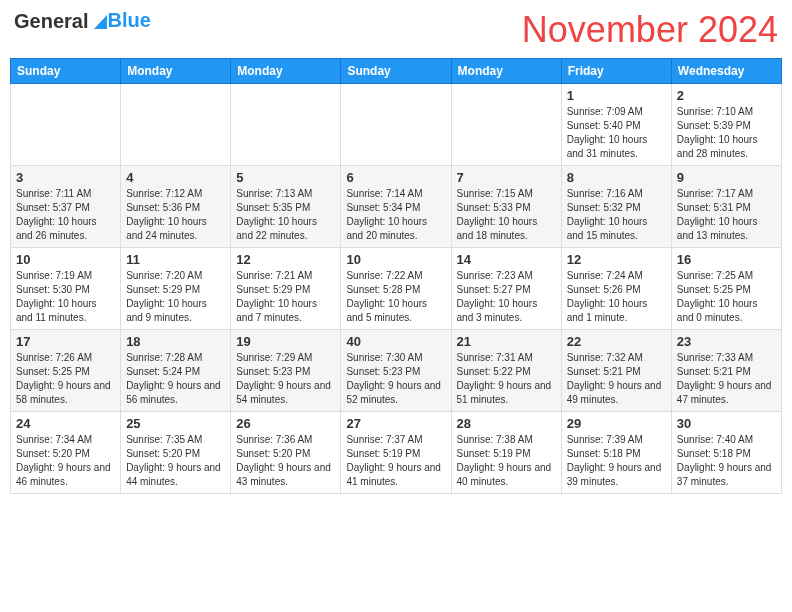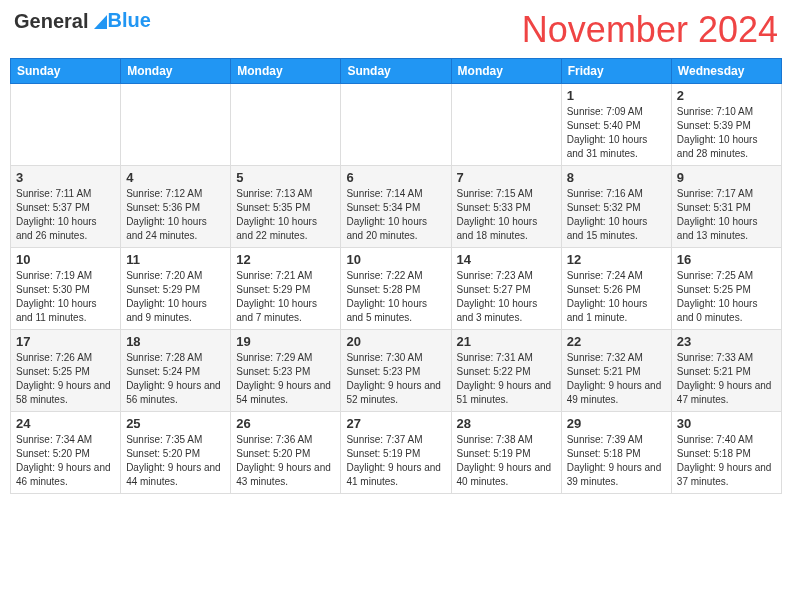--- a/index.html
+++ b/index.html
@@ -214,21 +214,21 @@
         </td>
         <td>
           <span class="day-number">18</span>
           <div class="day-info">Sunrise: 7:28 AM<br>Sunset: 5:24 PM<br>Daylight: 9 hours and 56 minutes.<br></div>
         </td>
         <td>
           <span class="day-number">19</span>
           <div class="day-info">Sunrise: 7:29 AM<br>Sunset: 5:23 PM<br>Daylight: 9 hours and 54 minutes.<br></div>
         </td>
         <td>
-          <span class="day-number">20</span>
+          <span class="day-number">40</span>
           <div class="day-info">Sunrise: 7:30 AM<br>Sunset: 5:23 PM<br>Daylight: 9 hours and 52 minutes.<br></div>
         </td>
         <td>
           <span class="day-number">21</span>
           <div class="day-info">Sunrise: 7:31 AM<br>Sunset: 5:22 PM<br>Daylight: 9 hours and 51 minutes.<br></div>
         </td>
         <td>
           <span class="day-number">22</span>
           <div class="day-info">Sunrise: 7:32 AM<br>Sunset: 5:21 PM<br>Daylight: 9 hours and 49 minutes.<br></div>
         </td>

